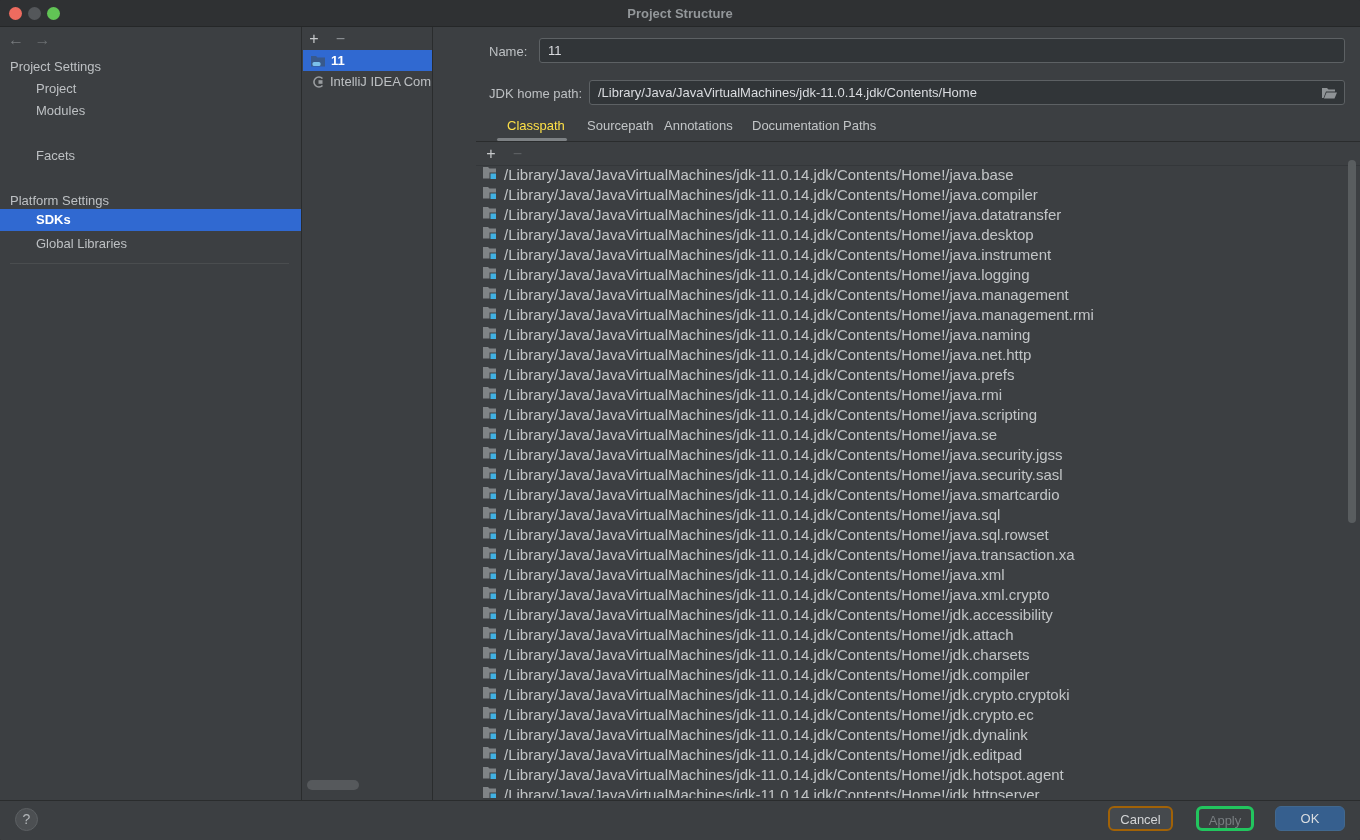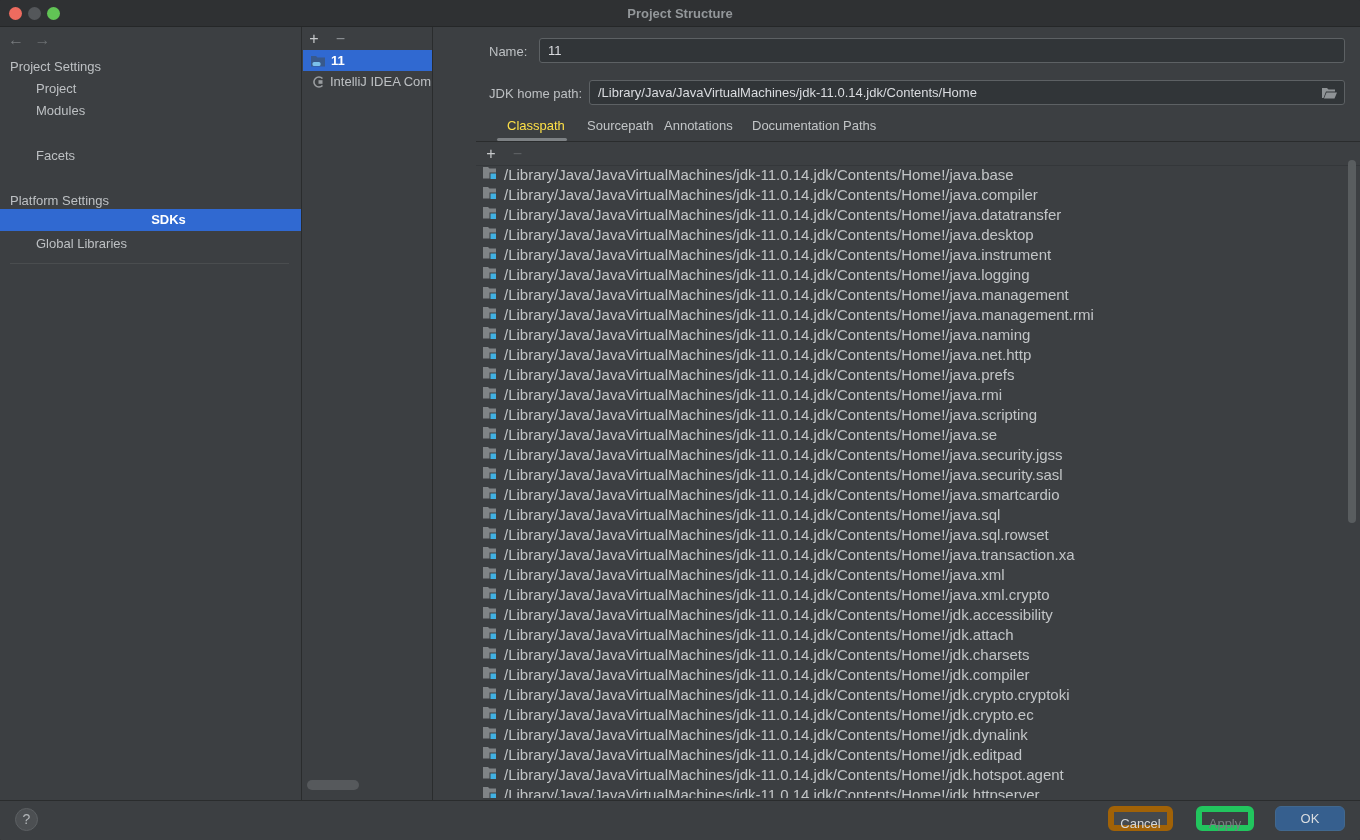--- a/index.html
+++ b/index.html
@@ -29,34 +29,34 @@
   }
   .help-btn {
     position:absolute; left:15px; top:7px; width:23px; height:23px;
     border-radius:50%; background:#4c4f52; border:1px solid #5c6063;
     color:#b2b5b8; font-size:14px; text-align:center; line-height:21px; cursor:default;
   }
   .btn {
     position:absolute; top:5px; height:25px; border-radius:6px;
     font-size:13px; text-align:center; line-height:23px; cursor:default;
   }
-  .btn-cancel { left:1108px; width:65px; background:#45494d; border:6px solid #a16207; color:#d3d5d7; }
-  .btn-apply  { left:1196px; width:58px; background:transparent; border:6px solid #22c55e; color:#787d80; }
+  .btn-cancel { left:1108px; width:65px; background:#45494d; border:2px solid #a16207; color:#d3d5d7; }
+  .btn-apply  { left:1196px; width:58px; background:transparent; border:3px solid #22c55e; color:#787d80; }
   .btn-ok     { left:1275px; width:70px; background:#365f8e; border:1px solid #41688f; color:#dadde0; }
   
   .sidebar { position:absolute; left:0; top:27px; width:302px; bottom:40px; background:#3c3f42; border-right:1px solid #2a2c2d; }
   .nav-arrows { position:absolute; left:8px; top:4px; color:#777b7e; font-size:16px; }
   .nav-arrows span { display:inline-block; width:22px; }
   .nav-fwd { color:#6a6e71; }
   .side-item {
     position:absolute; left:0; right:0; height:22px; line-height:22px;
     font-size:13px; color:#bdc0c3; padding-left:36px; white-space:nowrap; cursor:default;
   }
   .side-item.header { padding-left:10px; }
-  .side-item.selected { background:#3069d1; color:#ffffff; font-weight:bold;text-align:center; }
+  .side-item.selected { background:#3069d1; color:#ffffff; font-weight:bold; }
   .side-sep { position:absolute; left:10px; right:12px; height:1px; background:#4a4d4f; }
   
   .midpanel { position:absolute; left:303px; top:27px; width:130px; bottom:40px; background:#3c3f42; border-right:1px solid #2a2c2d; overflow:hidden; }
   .mid-toolbar { position:absolute; left:0; top:0; right:0; height:23px; }
   .tool-btn { display:inline-block; width:22px; text-align:center; font-size:16px; color:#c7c9cb; line-height:23px; cursor:default; }
   .tool-btn.dim { color:#8d9194; }
   .tool-btn.disabled { color:#5d6163; }
   .mid-row { position:absolute; left:0; right:0; height:21px; display:flex; align-items:center; font-size:13px; color:#bdc0c3; white-space:nowrap; overflow:hidden; cursor:default; }
   .mid-row .ic { flex:0 0 auto; margin:0 5px 0 8px; display:flex; }
   .mid-row.selected { background:#3069d1; color:#ffffff; font-weight:bold; }

